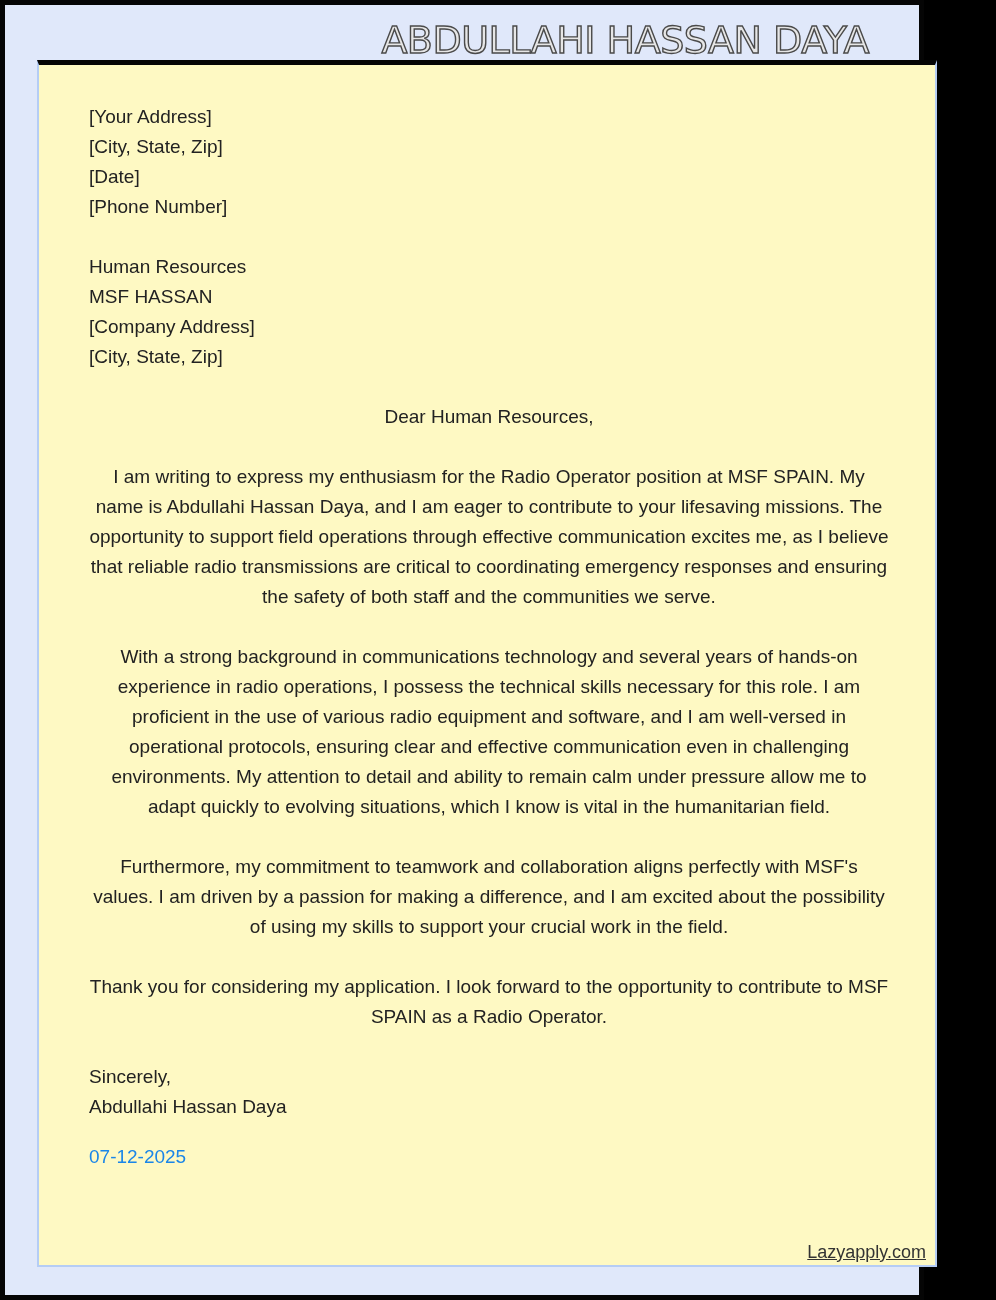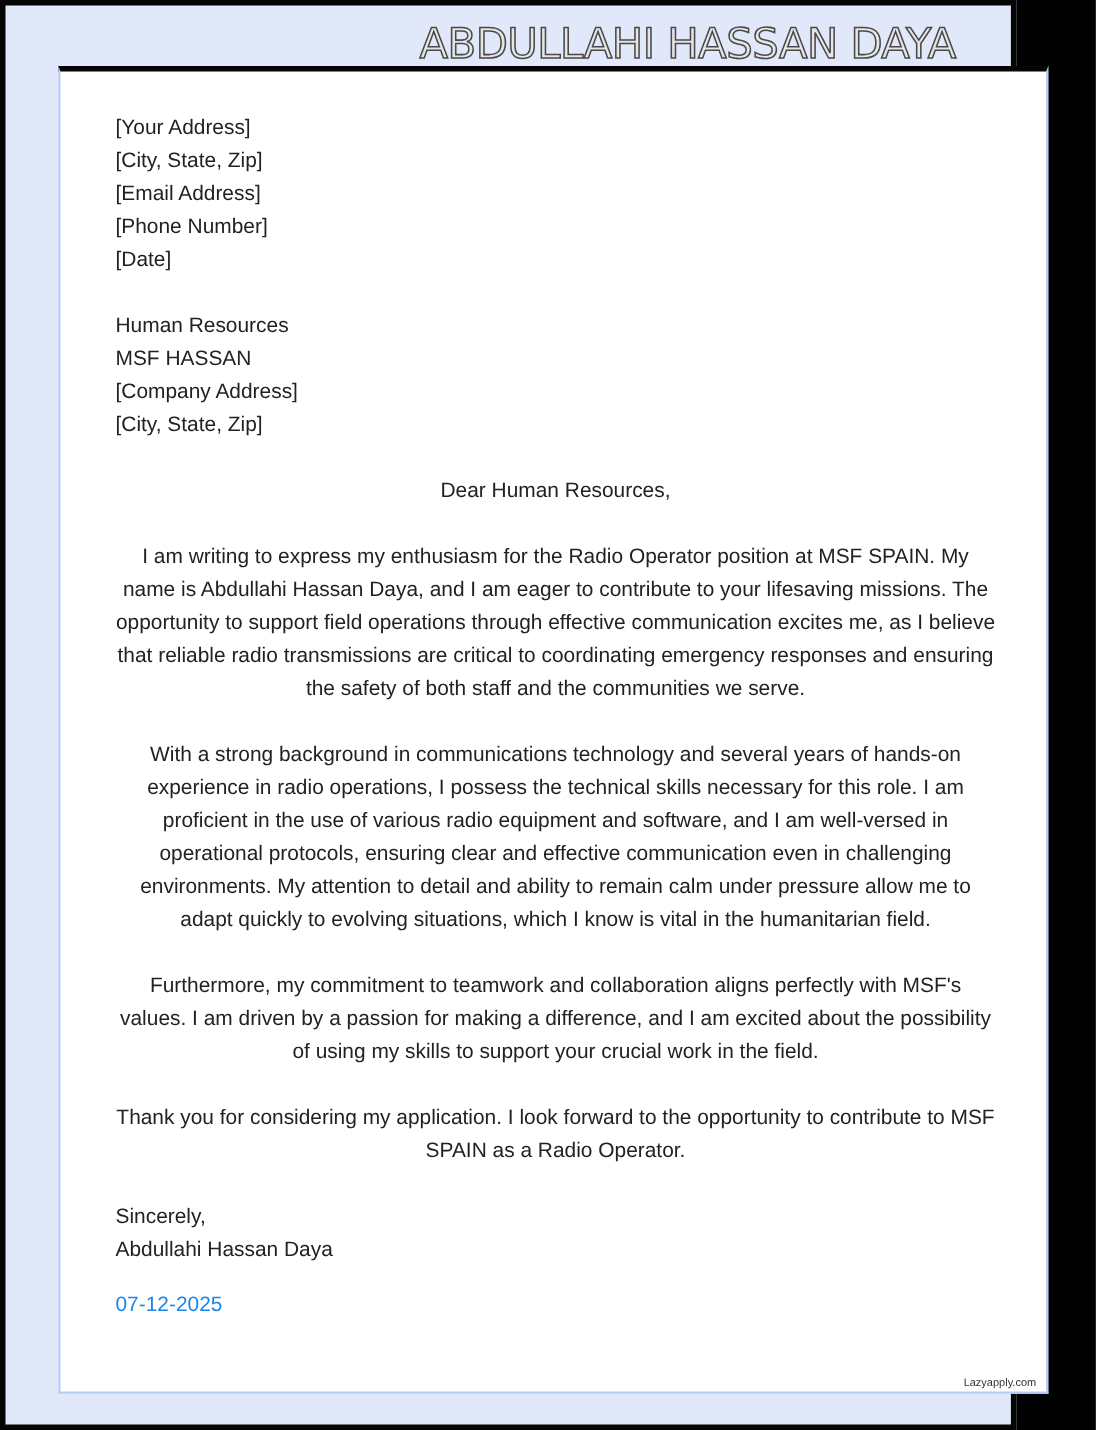--- a/index.html
+++ b/index.html
@@ -28,26 +28,26 @@
       font-weight: normal;
       font-size: 38px;
       line-height: 46px;
       letter-spacing: -0.5px;
       color: #e6e6e6;
       -webkit-text-stroke: 1.4px #4a4a4a;
       white-space: nowrap;
     }
     .card {
       position: absolute;
-      left: 48px;
+      left: 32px;
       top: 55px;
       width: 900px;
       height: 1207px;
       box-sizing: border-box;
-      background: #ffffff;
+      background: #fef9c3;
       border-top: 5px solid #050505;
       border-left: 2px solid #b5cdf5;
       border-right: 2px solid #b5cdf5;
       border-bottom: 2px solid #b5cdf5;
     }
     .letter {
       position: absolute;
       left: 50px;
       top: 37px;
       width: 800px;
@@ -62,39 +62,39 @@
     .date {
       display: block;
       margin-top: 20px;
       color: #1a86e8;
     }
     .watermark {
       position: absolute;
       right: 9px;
       bottom: 2px;
       font-family: "Liberation Sans", sans-serif;
-      font-size: 10px;
+      font-size: 18px;
       color: #333;
+      text-decoration: underline;
     }
   </style>
 </head>
 <body>
 
 <div class="frame">
   <h1 class="title">ABDULLAHI HASSAN DAYA</h1>
 
   <div class="card">
     <div class="letter">
 
       <div class="block">
         <span class="line">[Your Address]</span>
         <span class="line">[City, State, Zip]</span>
-        <span class="line">[Email Address]</span>
+        <span class="line">[Date]</span>
         <span class="line">[Phone Number]</span>
-        <span class="line">[Date]</span>
       </div>
 
       <div class="block">
         <span class="line">Human Resources</span>
         <span class="line">MSF HASSAN</span>
         <span class="line">[Company Address]</span>
         <span class="line">[City, State, Zip]</span>
       </div>
 
       <p class="para">Dear Human Resources,</p>

